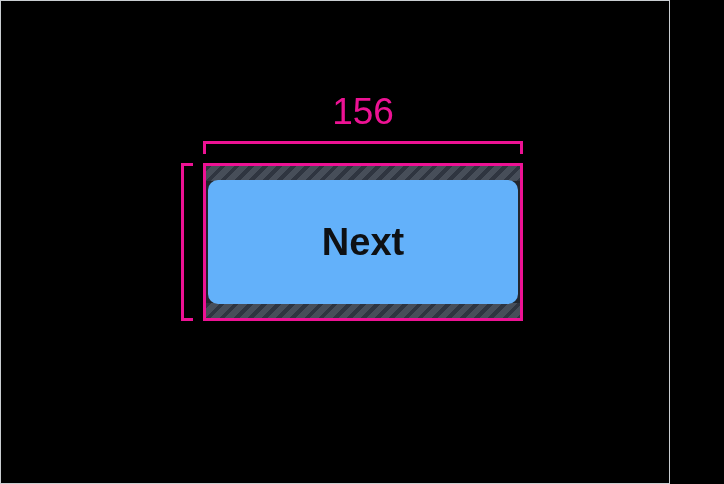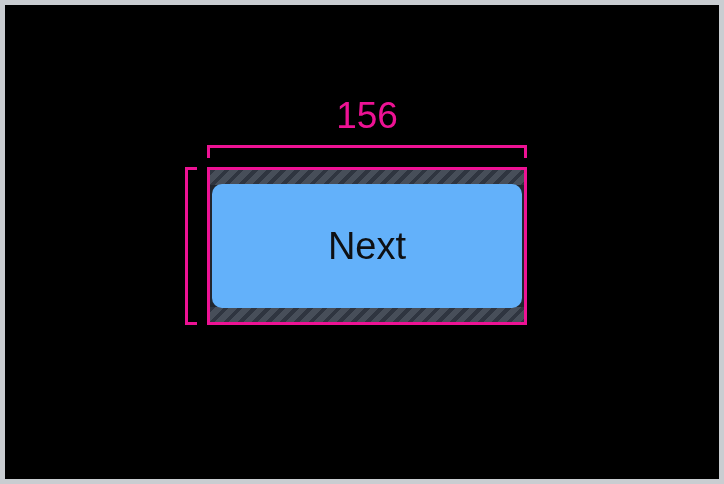--- a/index.html
+++ b/index.html
@@ -1,21 +1,21 @@
 <!DOCTYPE html>
 <html><head>
 <meta charset="utf-8">
 <style>
   html,body { margin:0; padding:0; background:#000; }
   .screen {
     position:relative;
-    width:724px; height:484px;
+    width:670px; height:484px;
     box-sizing:border-box;
     background:#000;
-    border:5px solid #f9a8d4;
+    border:1px solid #f9a8d4;
     overflow:hidden;
     font-family:"Liberation Sans", sans-serif;
     padding-left:22px;
   }
   
   .widget-outline {
     position:absolute; left:202px; top:162px;
     width:320px; height:158px;
     box-sizing:border-box;
     border:3px solid var(--guide);
@@ -30,21 +30,21 @@
   }
   .hatch-top { top:0; }
   .hatch-bottom { bottom:0; }
   .next-button {
     position:absolute; left:2px; right:2px; top:14px; bottom:14px;
     background:var(--btn-fill);
     border-radius:10px;
     border:none;
     display:flex; align-items:center; justify-content:center;
     font-family:"Liberation Sans", sans-serif;
-    font-size:38px; font-weight:400;
+    font-size:38px; font-weight:700;
     color:var(--btn-text);
     cursor:pointer;
   }
   
   .guide-width {
     position:absolute; left:202px; top:140px;
     width:320px; height:13px;
     box-sizing:border-box;
     border-top:3px solid var(--guide);
     border-left:3px solid var(--guide);

